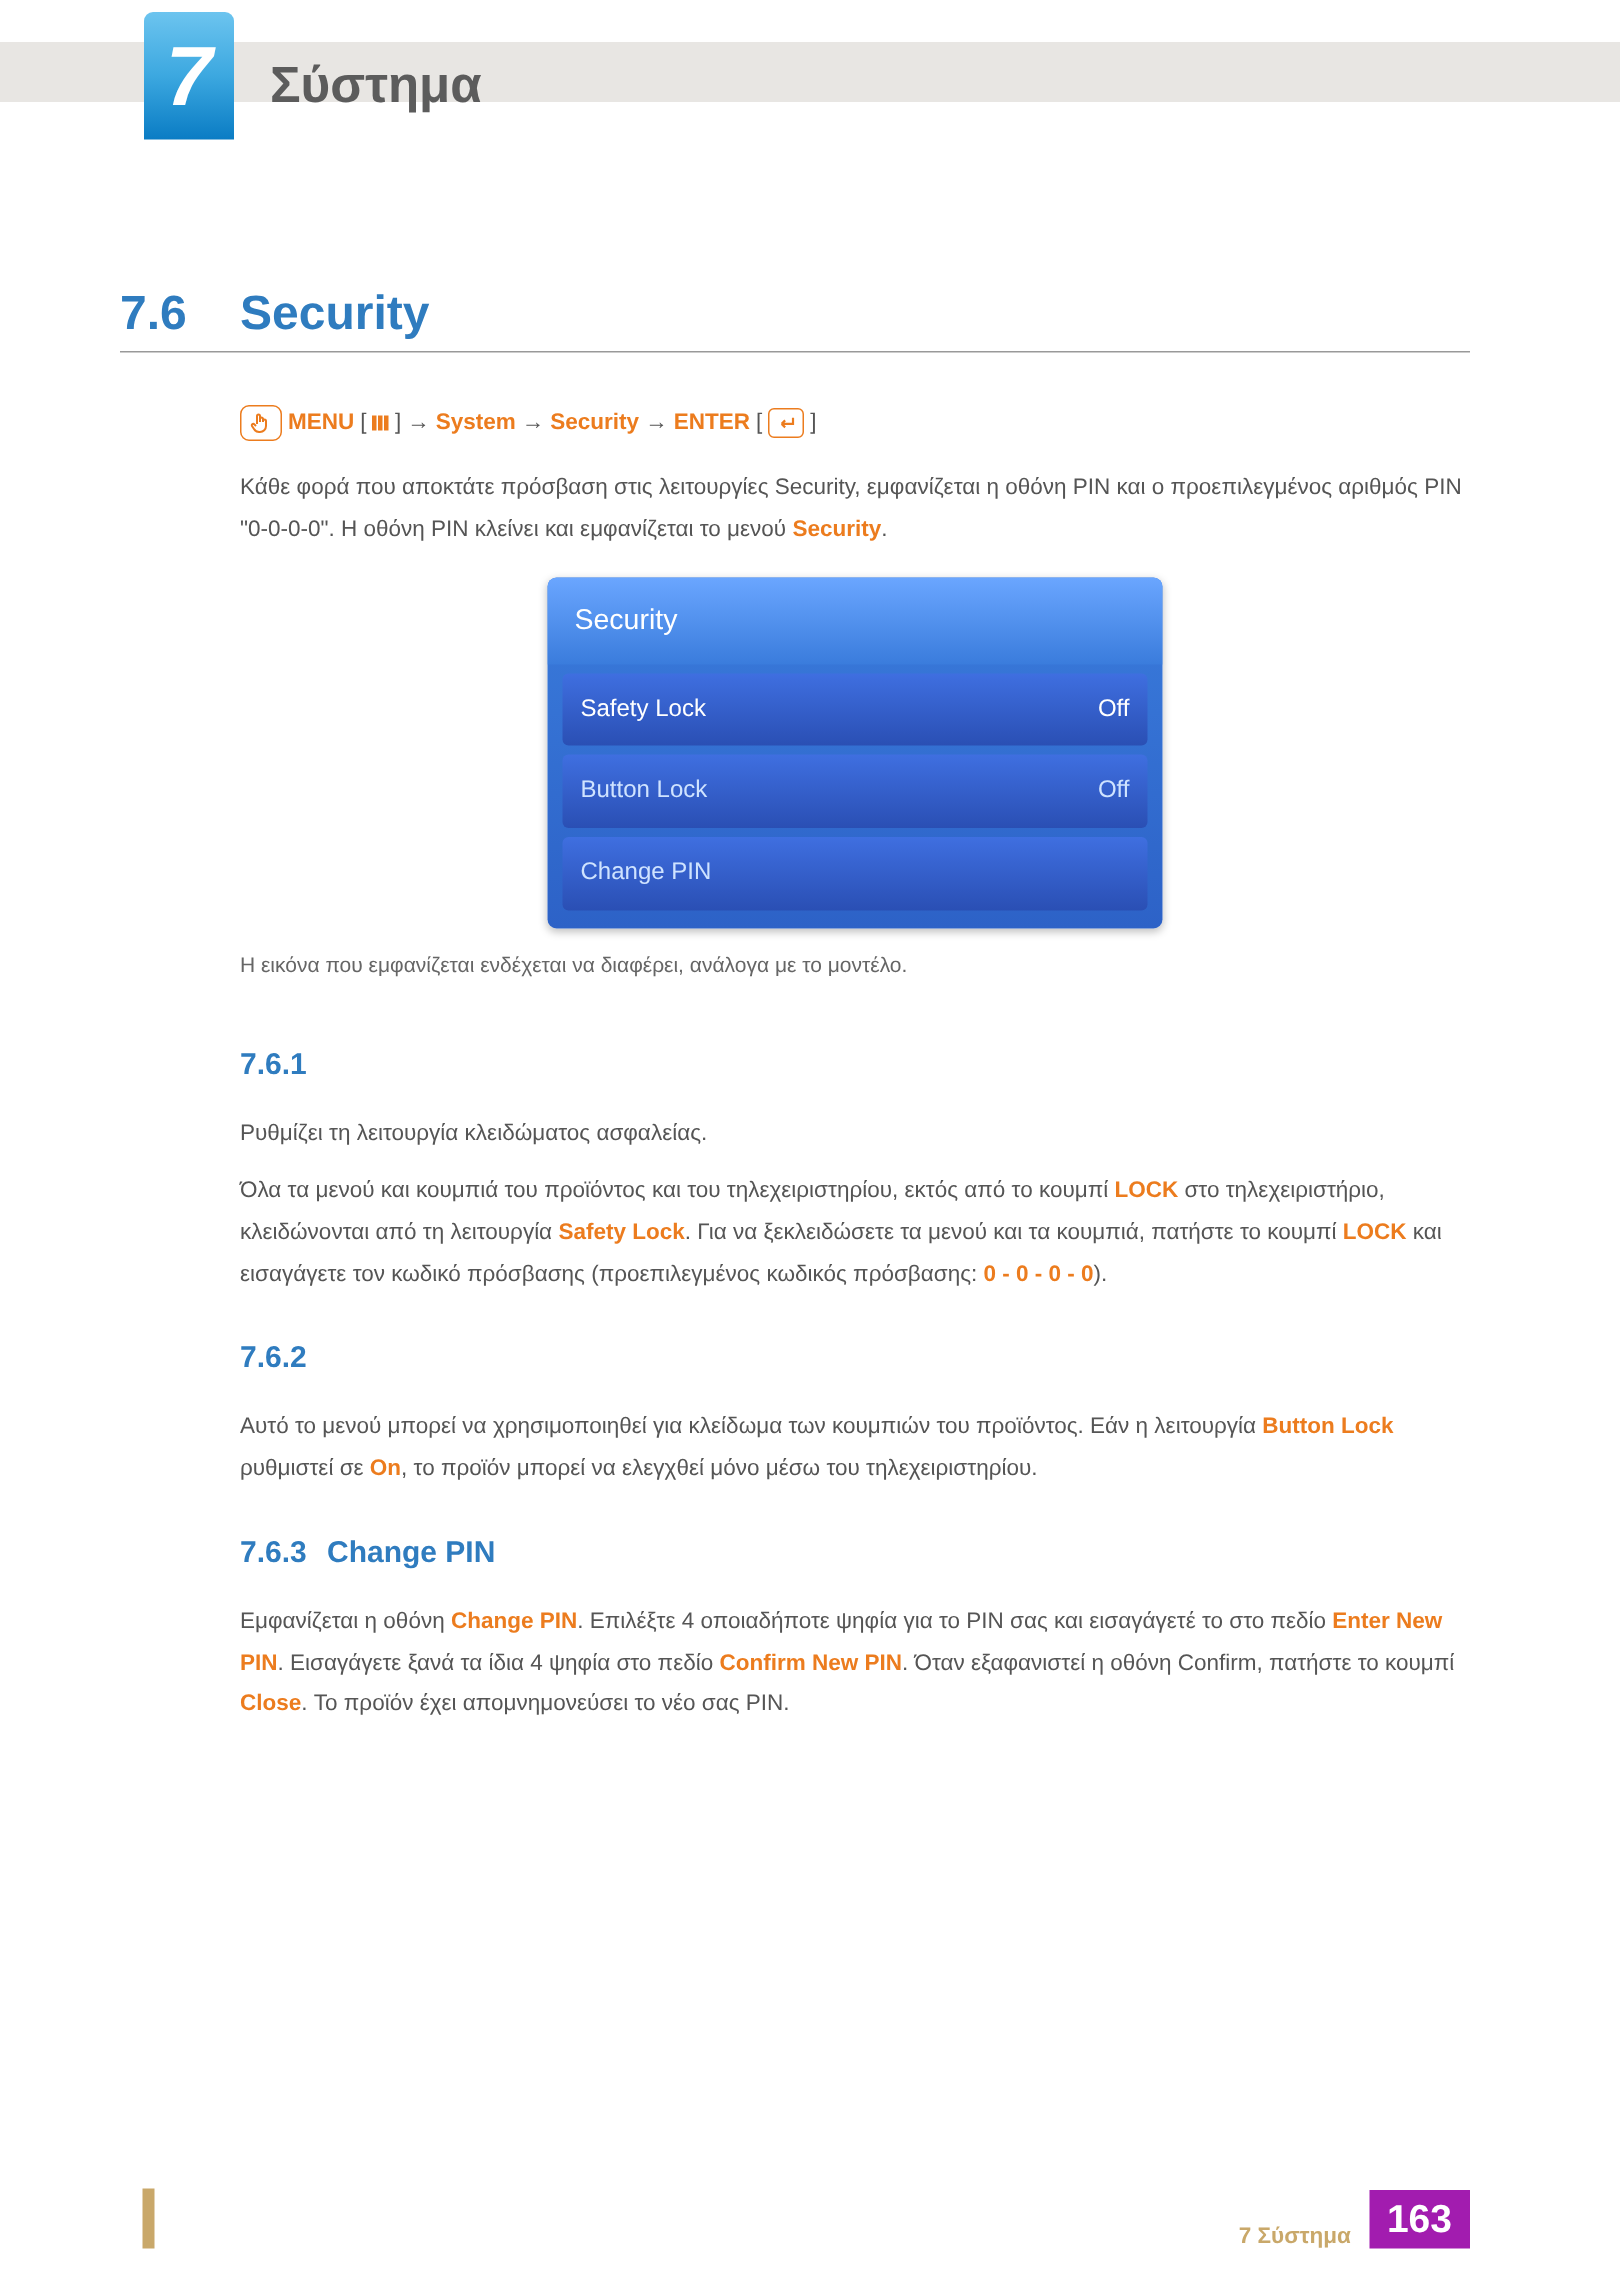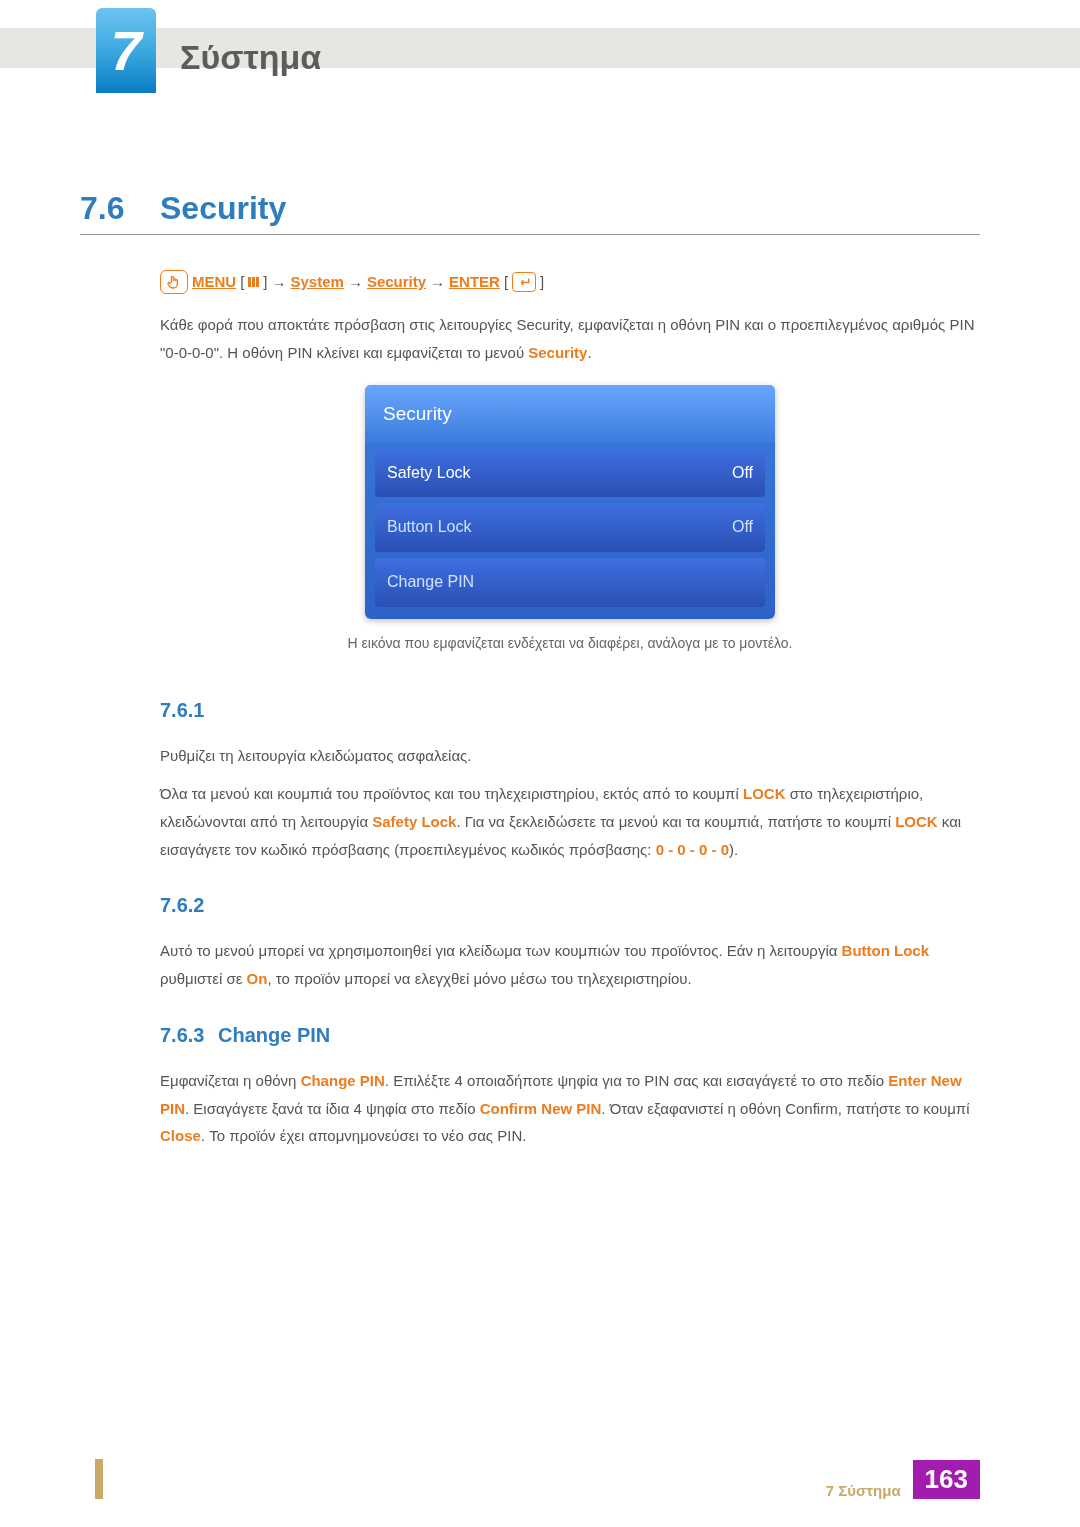--- a/index.html
+++ b/index.html
@@ -49,21 +49,21 @@
     font-size:15px; line-height:1.8; color:#555;
   }
   .content p { margin-bottom:10px; }
   .menu-path { display:flex; align-items:center; flex-wrap:wrap; gap:4px; margin-bottom:16px; }
   .menu-icon-box {
     display:inline-flex; align-items:center; justify-content:center;
     border:1.5px solid #ec7c1e; border-radius:6px;
     width:28px; height:24px; color:#ec7c1e;
     font-size:14px;
   }
-  .menu-strong { color:#ec7c1e; font-weight:bold;text-decoration:underline; }
+  .menu-strong { color:#ec7c1e; font-weight:bold; }
   .arrow { color:#555; font-weight:bold; }
   .grid-icon {
     display:inline-flex; gap:1px;
   }
   .grid-icon span { width:3px; height:10px; background:#ec7c1e; display:inline-block; }
   .enter-icon-box {
     display:inline-flex; align-items:center; justify-content:center;
     border:1.5px solid #ec7c1e; border-radius:4px;
     width:24px; height:20px; color:#ec7c1e;
   }
@@ -81,21 +81,21 @@
   .menu-row {
     margin:6px 10px; padding:10px 12px;
     border-radius:4px;
     background:linear-gradient(180deg,#3f6fe0 0%,#2a4fb4 100%);
     display:flex; justify-content:space-between;
     color:#cfe3ff; font-size:16px;
   }
   .menu-row.first { color:#fff; }
   .menu-row:last-child { margin-bottom:12px; }
   .caption {
-    text-align:center; font-size:14px; color:#666;
+    font-size:14px; color:#666;
     margin:8px 0 36px 0;
   }
   .sub-heading {
     color:#2f7cbf; font-weight:bold; font-size:20px;
     margin:24px 0 14px 0; display:flex; gap:2px;
   }
   .sub-heading .sn { min-width:56px; }
   .body-text { font-size:15px; line-height:1.85; color:#555; }
   .orange { color:#ec7c1e; font-weight:bold; }
   .footer {

